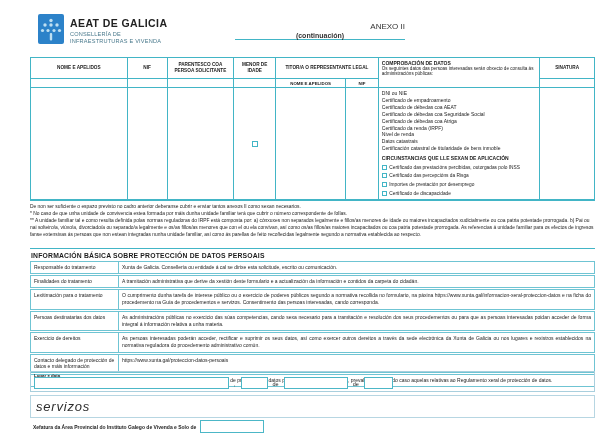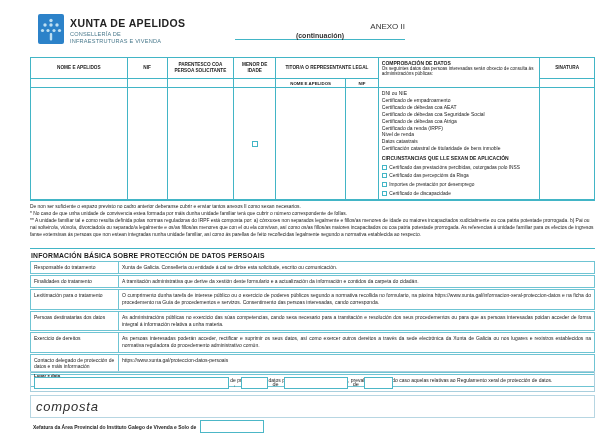--- a/index.html
+++ b/index.html
@@ -83,21 +83,21 @@
       <circle cx="7" cy="11" r="1.7" fill="#bfe0f2"></circle>
       <circle cx="13" cy="11" r="1.7" fill="#bfe0f2"></circle>
       <circle cx="19" cy="11" r="1.7" fill="#bfe0f2"></circle>
       <circle cx="4.5" cy="16.5" r="1.6" fill="#bfe0f2"></circle>
       <circle cx="10" cy="16.5" r="1.6" fill="#bfe0f2"></circle>
       <circle cx="16" cy="16.5" r="1.6" fill="#bfe0f2"></circle>
       <circle cx="21.5" cy="16.5" r="1.6" fill="#bfe0f2"></circle>
       <rect x="11.8" y="19" width="2.4" height="7.5" rx="1" fill="#bfe0f2"></rect>
     </svg>
     <div>
-      <div class="org">XUNTA DE APELIDOS</div>
+      <div class="org">AEAT DE GALICIA</div>
       <div class="dept">
         <div>CONSELLERÍA DE</div>
         <div>INFRAESTRUTURAS E VIVENDA</div>
       </div>
     </div>
   </div>
   <div class="annex">
     <div class="t">ANEXO II</div>
     <div class="s">(continuación)</div>
   </div>
@@ -230,19 +230,19 @@
       <span class="lit">,</span>
       <div class="inp w-day"></div>
       <span class="lit">de</span>
       <div class="inp w-mon"></div>
       <span class="lit">de</span>
       <div class="inp w-yr"></div>
     </div>
   </div>
 
   <div class="gal">
-    <span class="gal-logo">composta</span>
+    <span class="gal-logo">servizos</span>
   </div>
 
   <div class="foot">Xefatura da Área Provincial do Instituto Galego de Vivenda e Solo de</div>
   <div class="foot-inp"></div>
 
 </div>
 
 </body></html>

